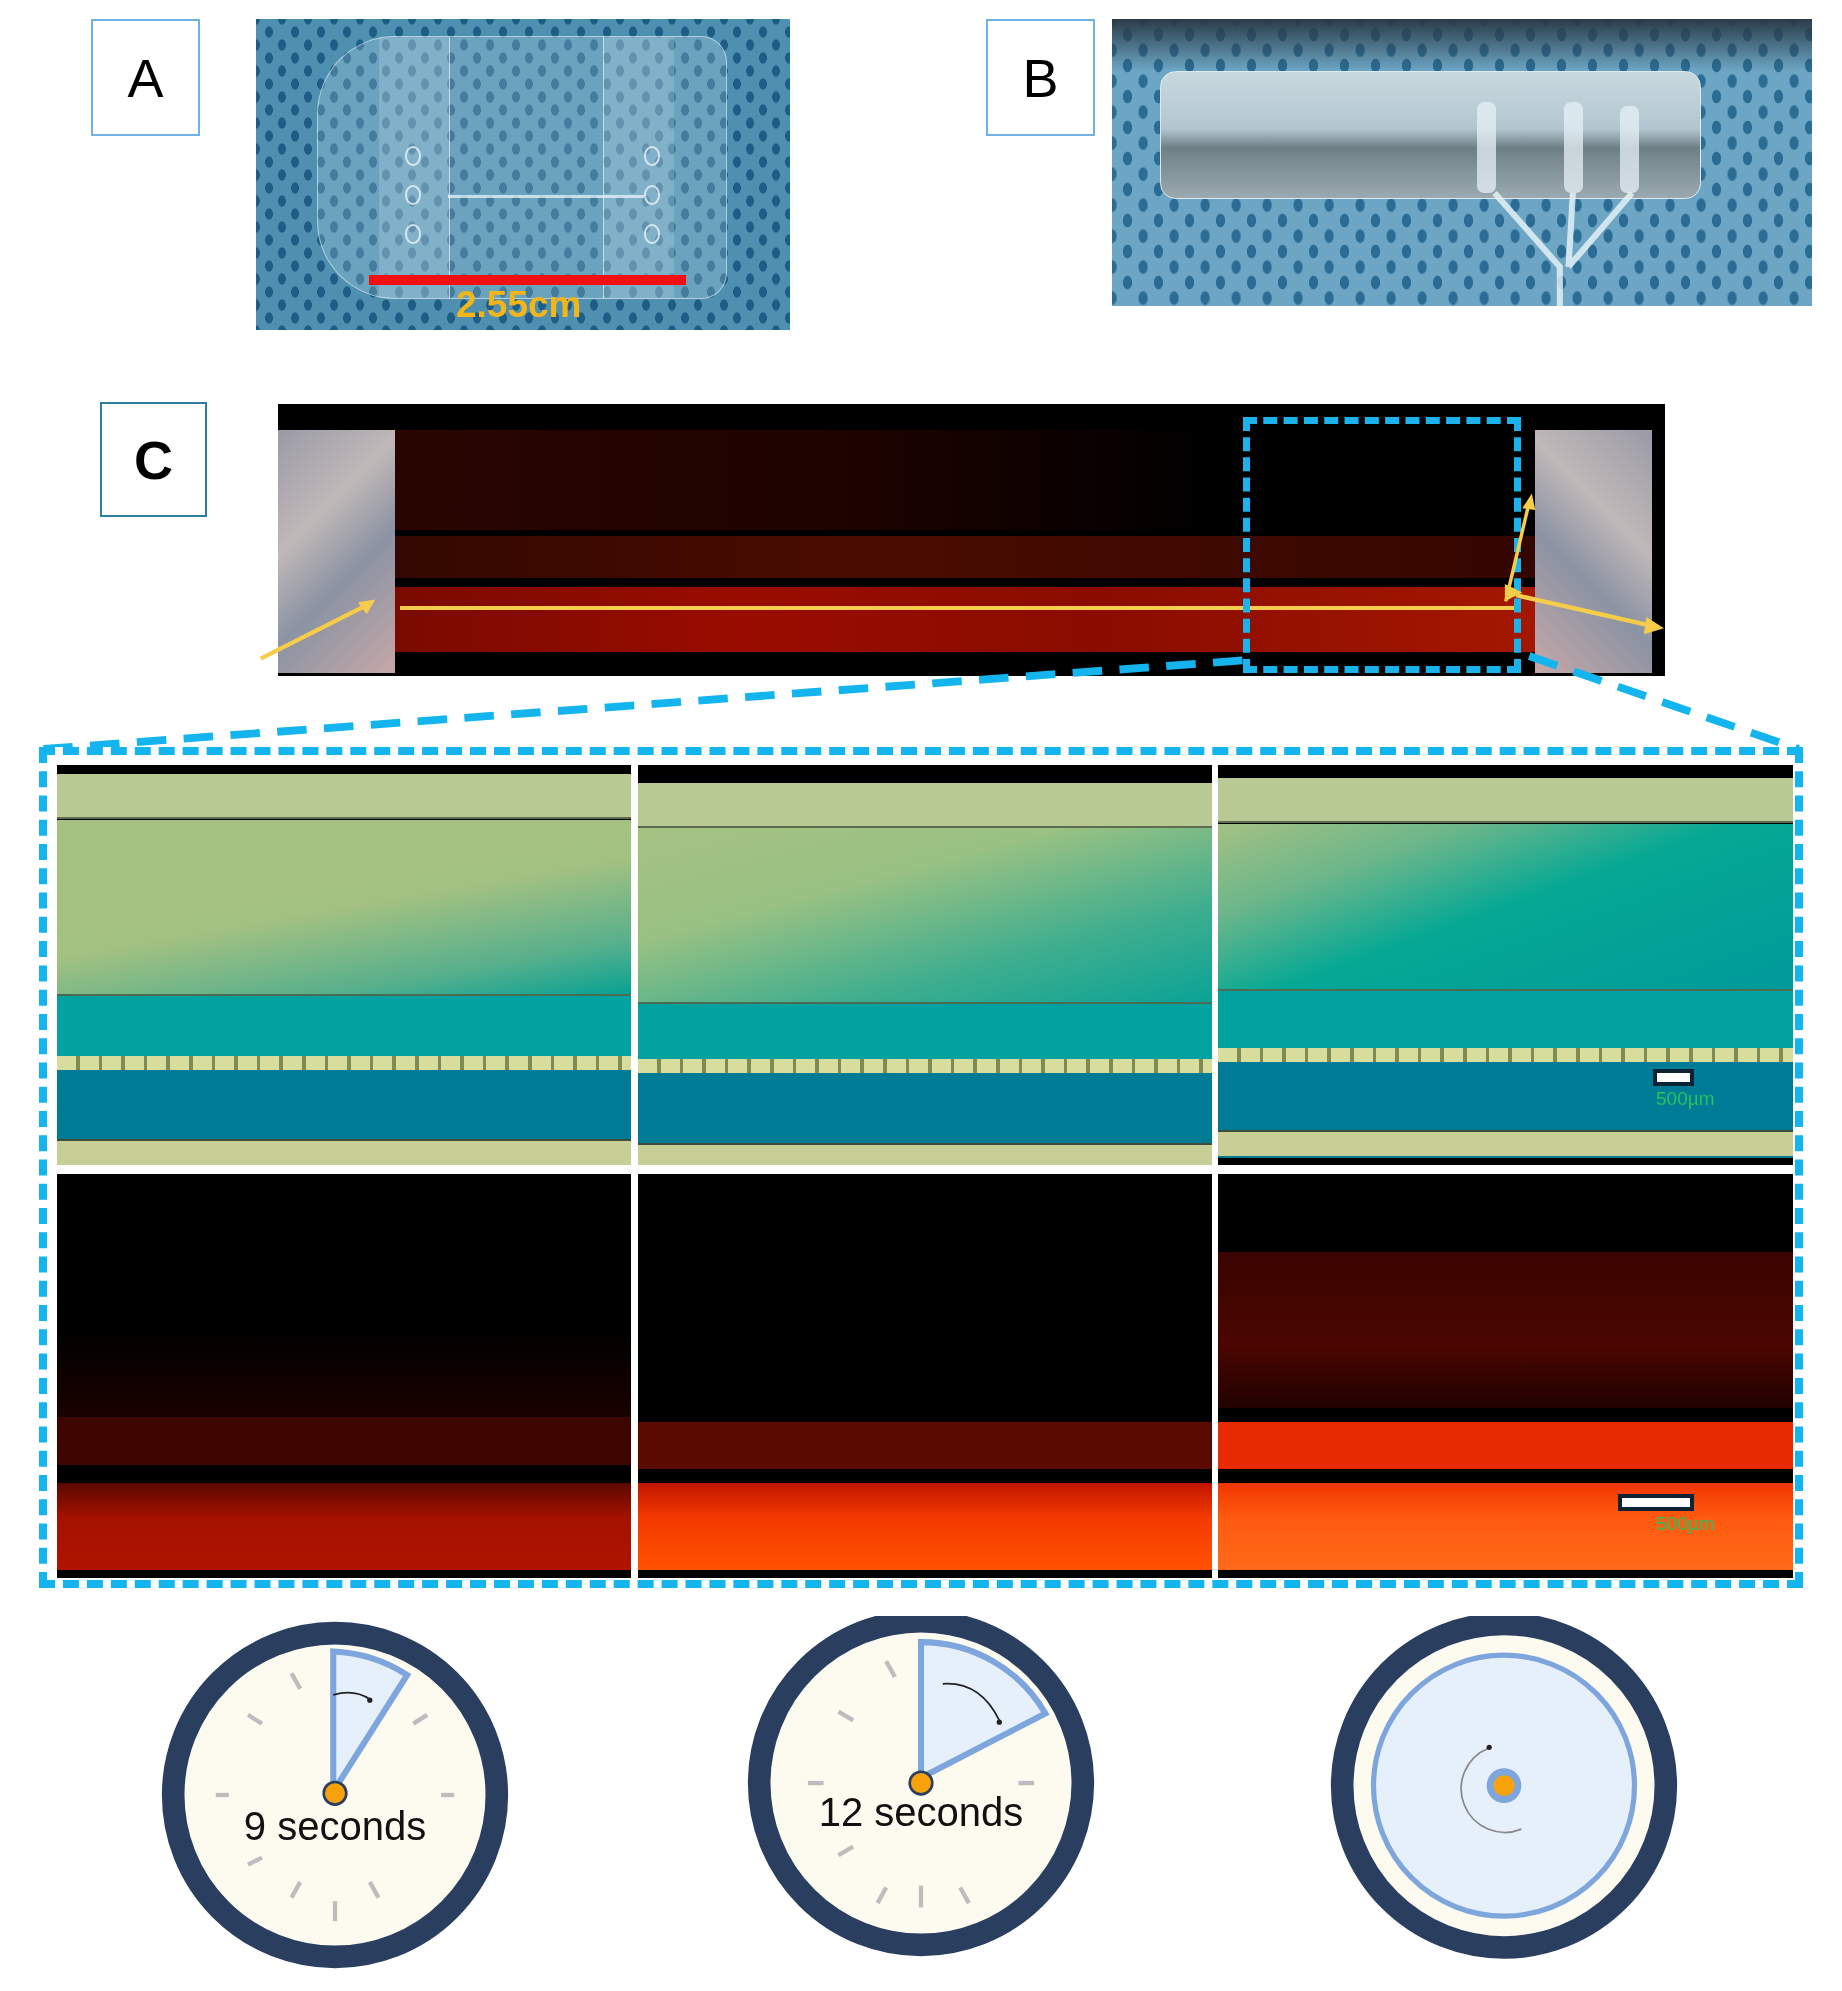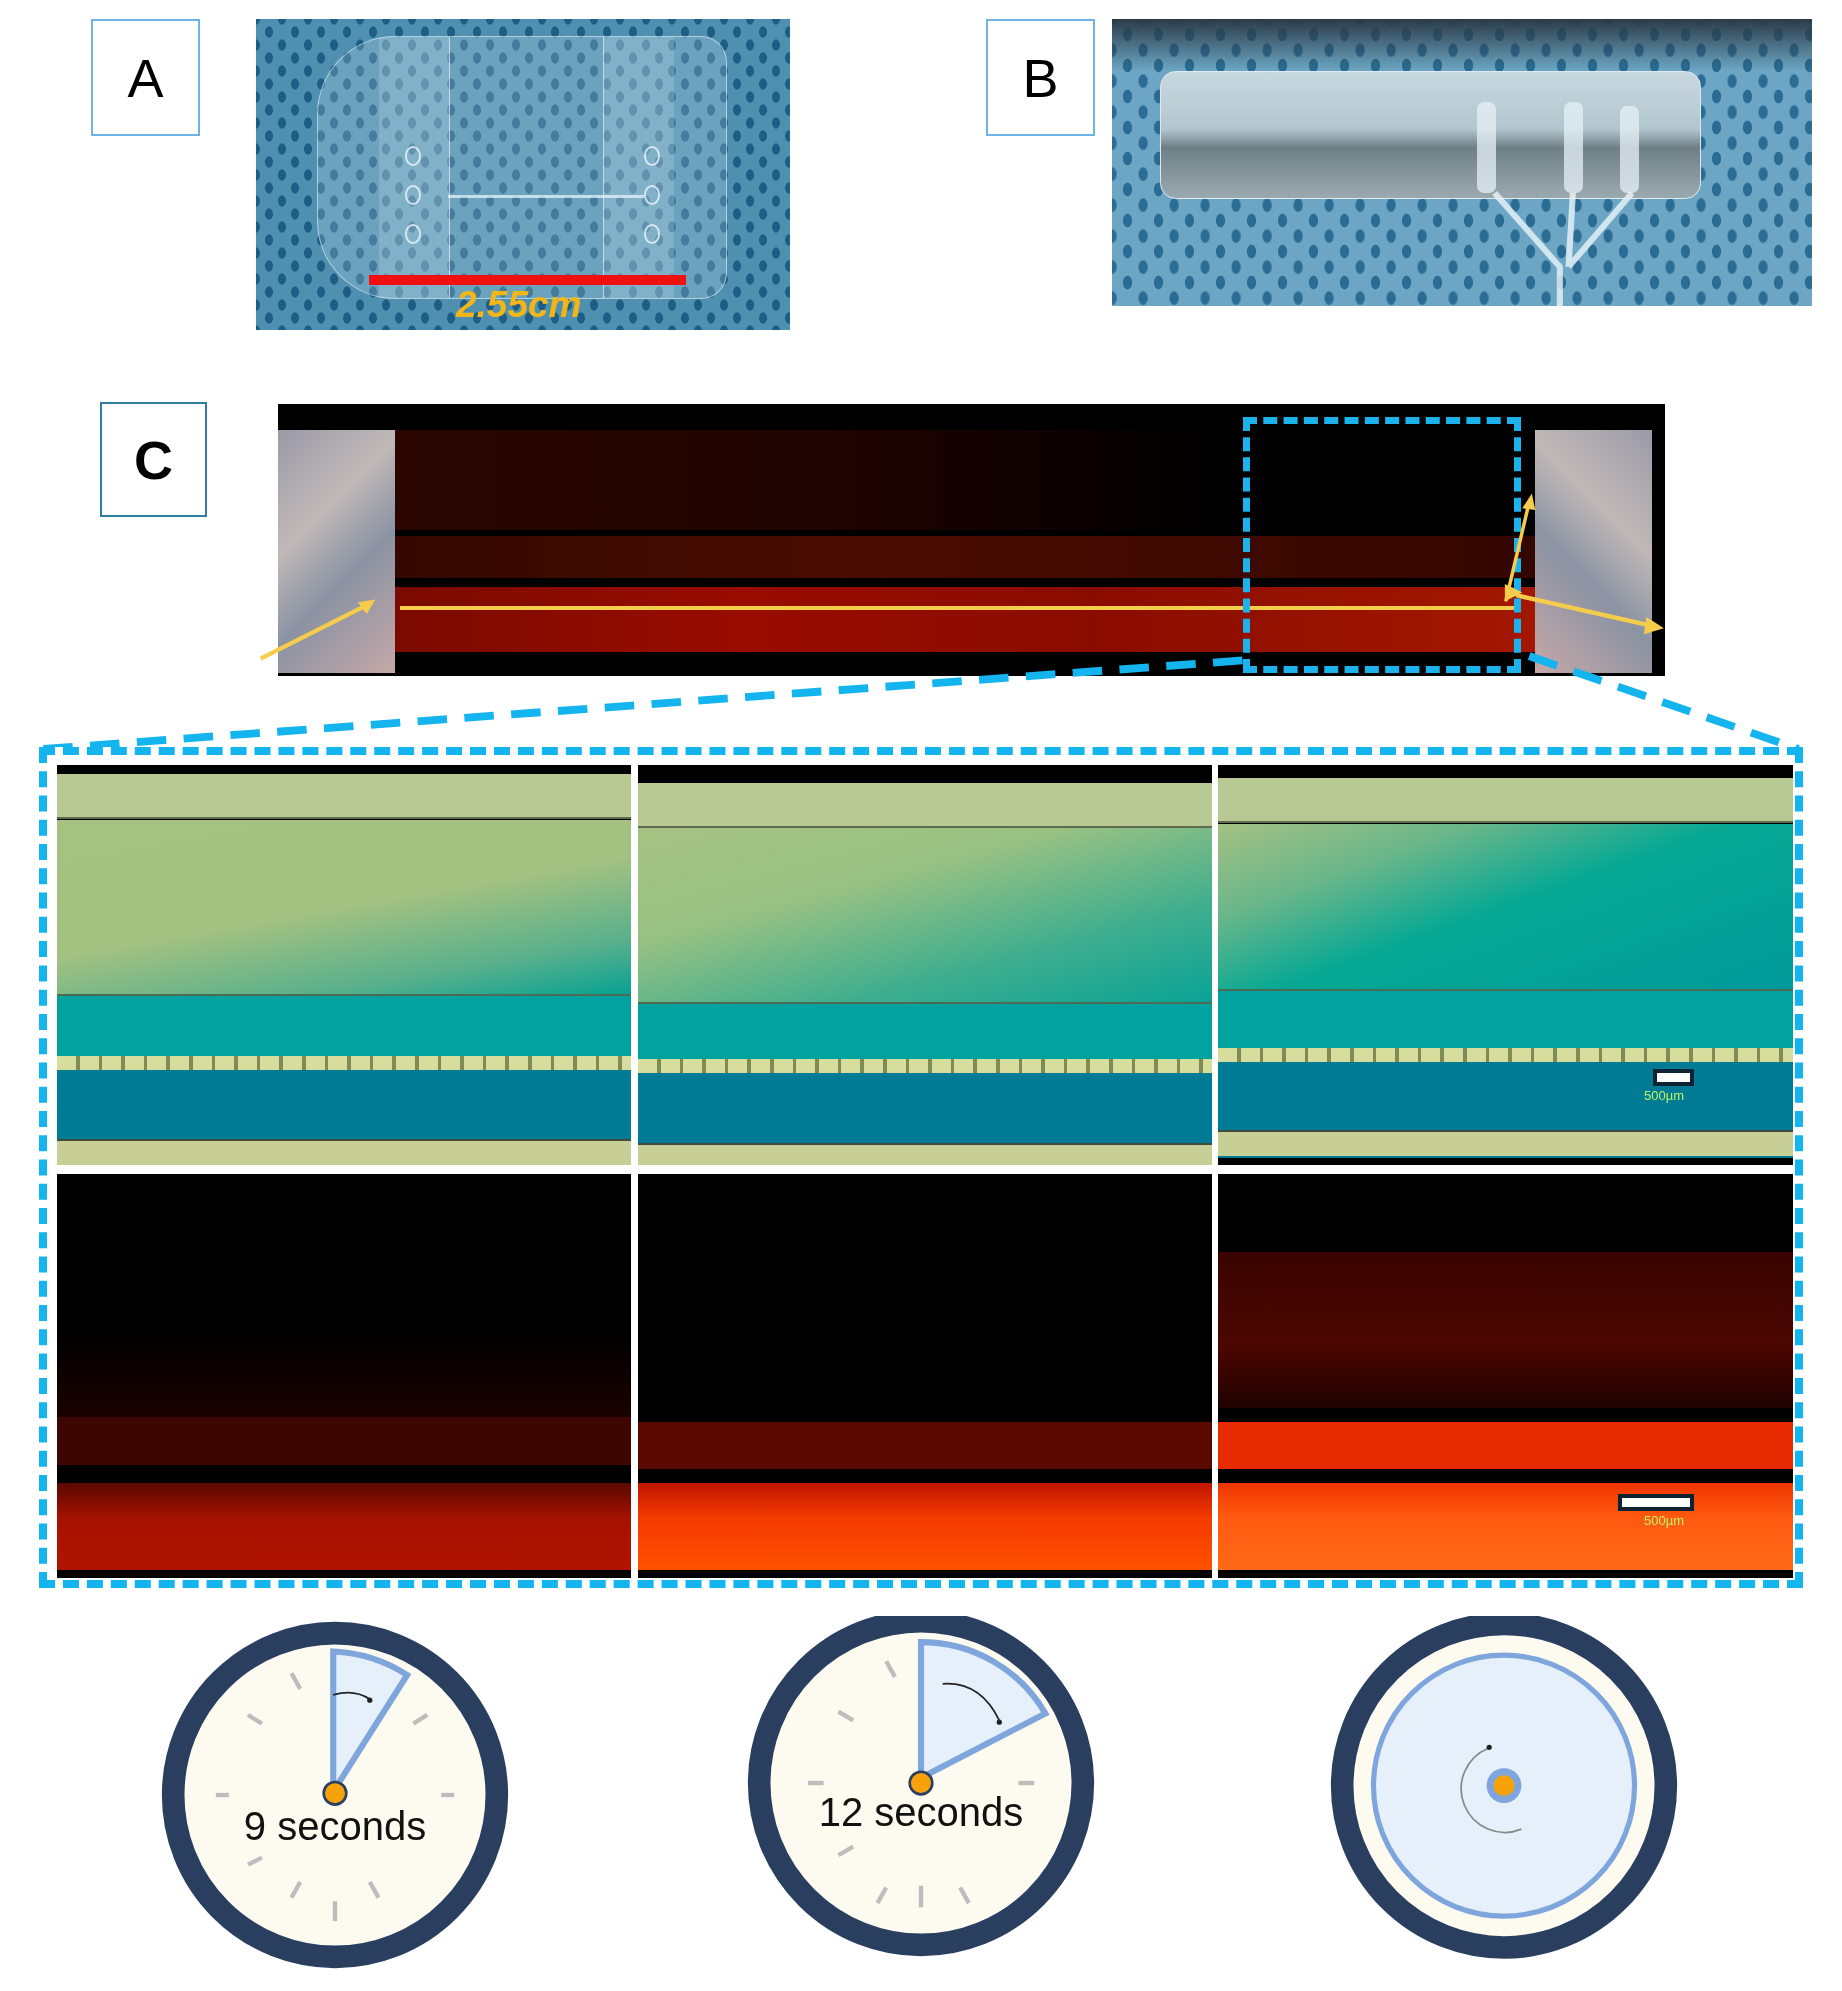--- a/index.html
+++ b/index.html
@@ -14,21 +14,21 @@
     background:
       radial-gradient(ellipse 6px 8.7px at 50% 50%, #1e5e86 60%, transparent 70%) 0 0/26px 26px,
       radial-gradient(ellipse 6px 8.7px at 50% 50%, #1e5e86 60%, transparent 70%) 13px 13px/26px 26px,
       #4f8fb0; }
   .chipA { position:absolute; left:61px; top:17.4px; width:408px; height:261px; border-radius:78px 26px 26px 78px;
     background:rgba(210,230,240,0.22); border:1.7px solid rgba(235,245,250,0.55); }
   .chipA .stripL { position:absolute; left:61px; top:0; width:70px; height:100%; background:rgba(220,235,245,0.2); border-right:1.7px solid rgba(240,250,255,0.6); }
   .chipA .stripR { position:absolute; right:52px; top:0; width:70px; height:100%; background:rgba(220,235,245,0.2); border-left:1.7px solid rgba(240,250,255,0.6); }
   .port { position:absolute; width:12px; height:15.6px; border:2.6px solid rgba(240,250,255,0.75); border-radius:50%; }
   .scale-red { position:absolute; left:113px; top:256px; width:317px; height:9.6px; background:#f01010; }
-  .scale-txt { position:absolute; left:200px; top:265px; font-size:37px; font-weight:bold; color:#f3b618;font-style:italic; }
+  .scale-txt { position:absolute; left:200px; top:265px; font-size:37px; font-weight:bold; color:#f3b618; }
   
   .photoB { left:1112px; top:19px; width:700px; height:287px; overflow:hidden;
     background:
       radial-gradient(ellipse 7px 10.4px at 50% 50%, #2a6c93 60%, transparent 70%) 0 0/31px 31px,
       radial-gradient(ellipse 7px 10.4px at 50% 50%, #2a6c93 60%, transparent 70%) 15.6px 15.6px/31px 31px,
       #6ca6c4; }
   .photoB .topshadow { position:absolute; left:0; top:0; width:100%; height:52px; background:linear-gradient(#2b3b48, rgba(60,80,95,0)); }
   .blockB { position:absolute; left:48px; top:52px; width:539px; height:126px; border-radius:15.6px;
     background:linear-gradient(#c8d8df 0%, #b3c6cf 45%, #6f7f86 60%, #9aaab0 100%); border:1.7px solid #dde9ee; }
   .tube { position:absolute; width:19px; background:rgba(230,240,245,0.75); border-radius:7px; }
@@ -45,21 +45,21 @@
   .bright { background:#000; }
   .bright .top-wall { position:absolute; left:0; right:0; top:26px; height:43px; background:#b9c993; border-bottom:2.6px solid #5d6b4f; }
   .bright .upper { position:absolute; left:0; right:0; top:72px; height:196px; }
   .bright .mid { position:absolute; left:0; right:0; top:268px; height:52px; background:#01a2a0; border-top:2.6px solid #4d6a52; }
   .bright .pillars { position:absolute; left:0; right:0; top:320px; height:14px;
     background:repeating-linear-gradient(90deg,#d7dd9d 0 19px,#7e8b55 19px 22.6px); }
   .bright .lower { position:absolute; left:0; right:0; top:334px; height:104px; background:#007b96; }
   .bright .bot-wall { position:absolute; left:0; right:0; top:438px; height:28px; background:#c7cf96; border-top:2.6px solid #3f4d3a; }
   .fluo .band1 { position:absolute; left:0; right:0; }
   .scalebar { position:absolute; background:#fff; border:4.3px solid #0d2233; box-sizing:content-box; }
-  .scaletxt { position:absolute; color:#bef264; font-size:13px; }
+  .scaletxt { position:absolute; color:#22c55e; font-size:19px;margin-left:12px; }
   
   .clock { position:absolute; width:348px; height:348px; }
   .clock-label { position:absolute; left:0; width:100%; text-align:center; font-size:40px; color:#111; }
 </style>
 </head>
 <body>
 
 <div class="panel-label" style="left:91px;top:19px;width:109px;height:117px;">
     <span>A</span>
   </div>

